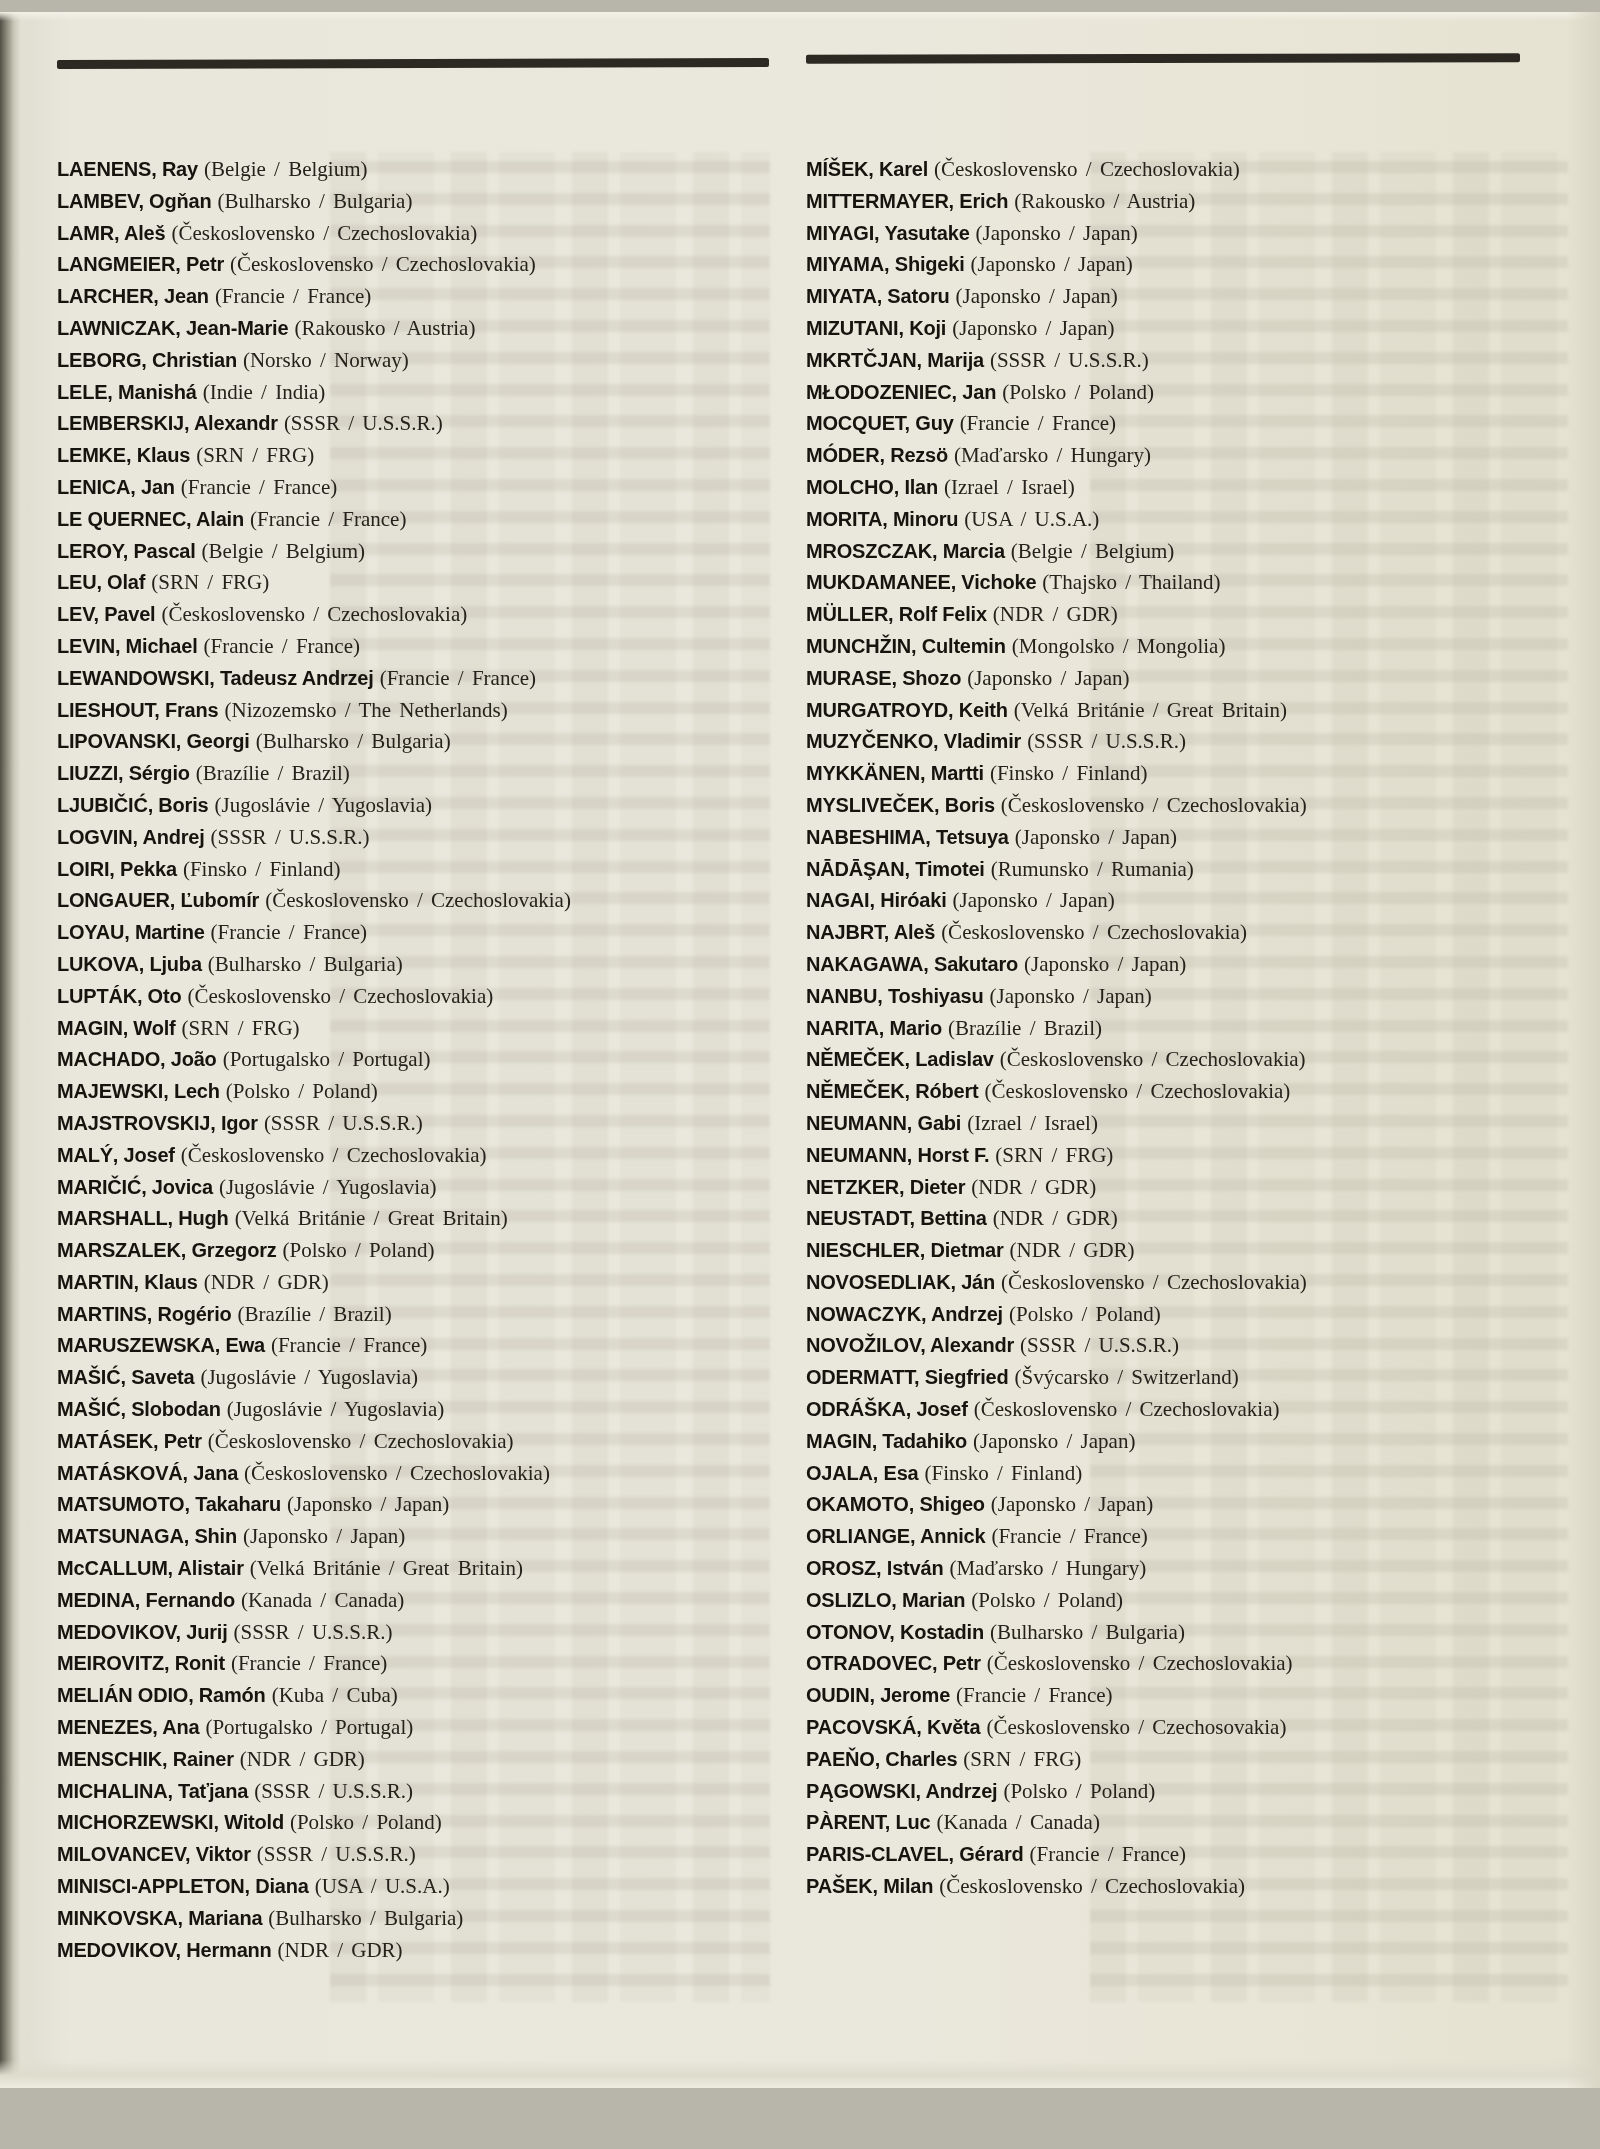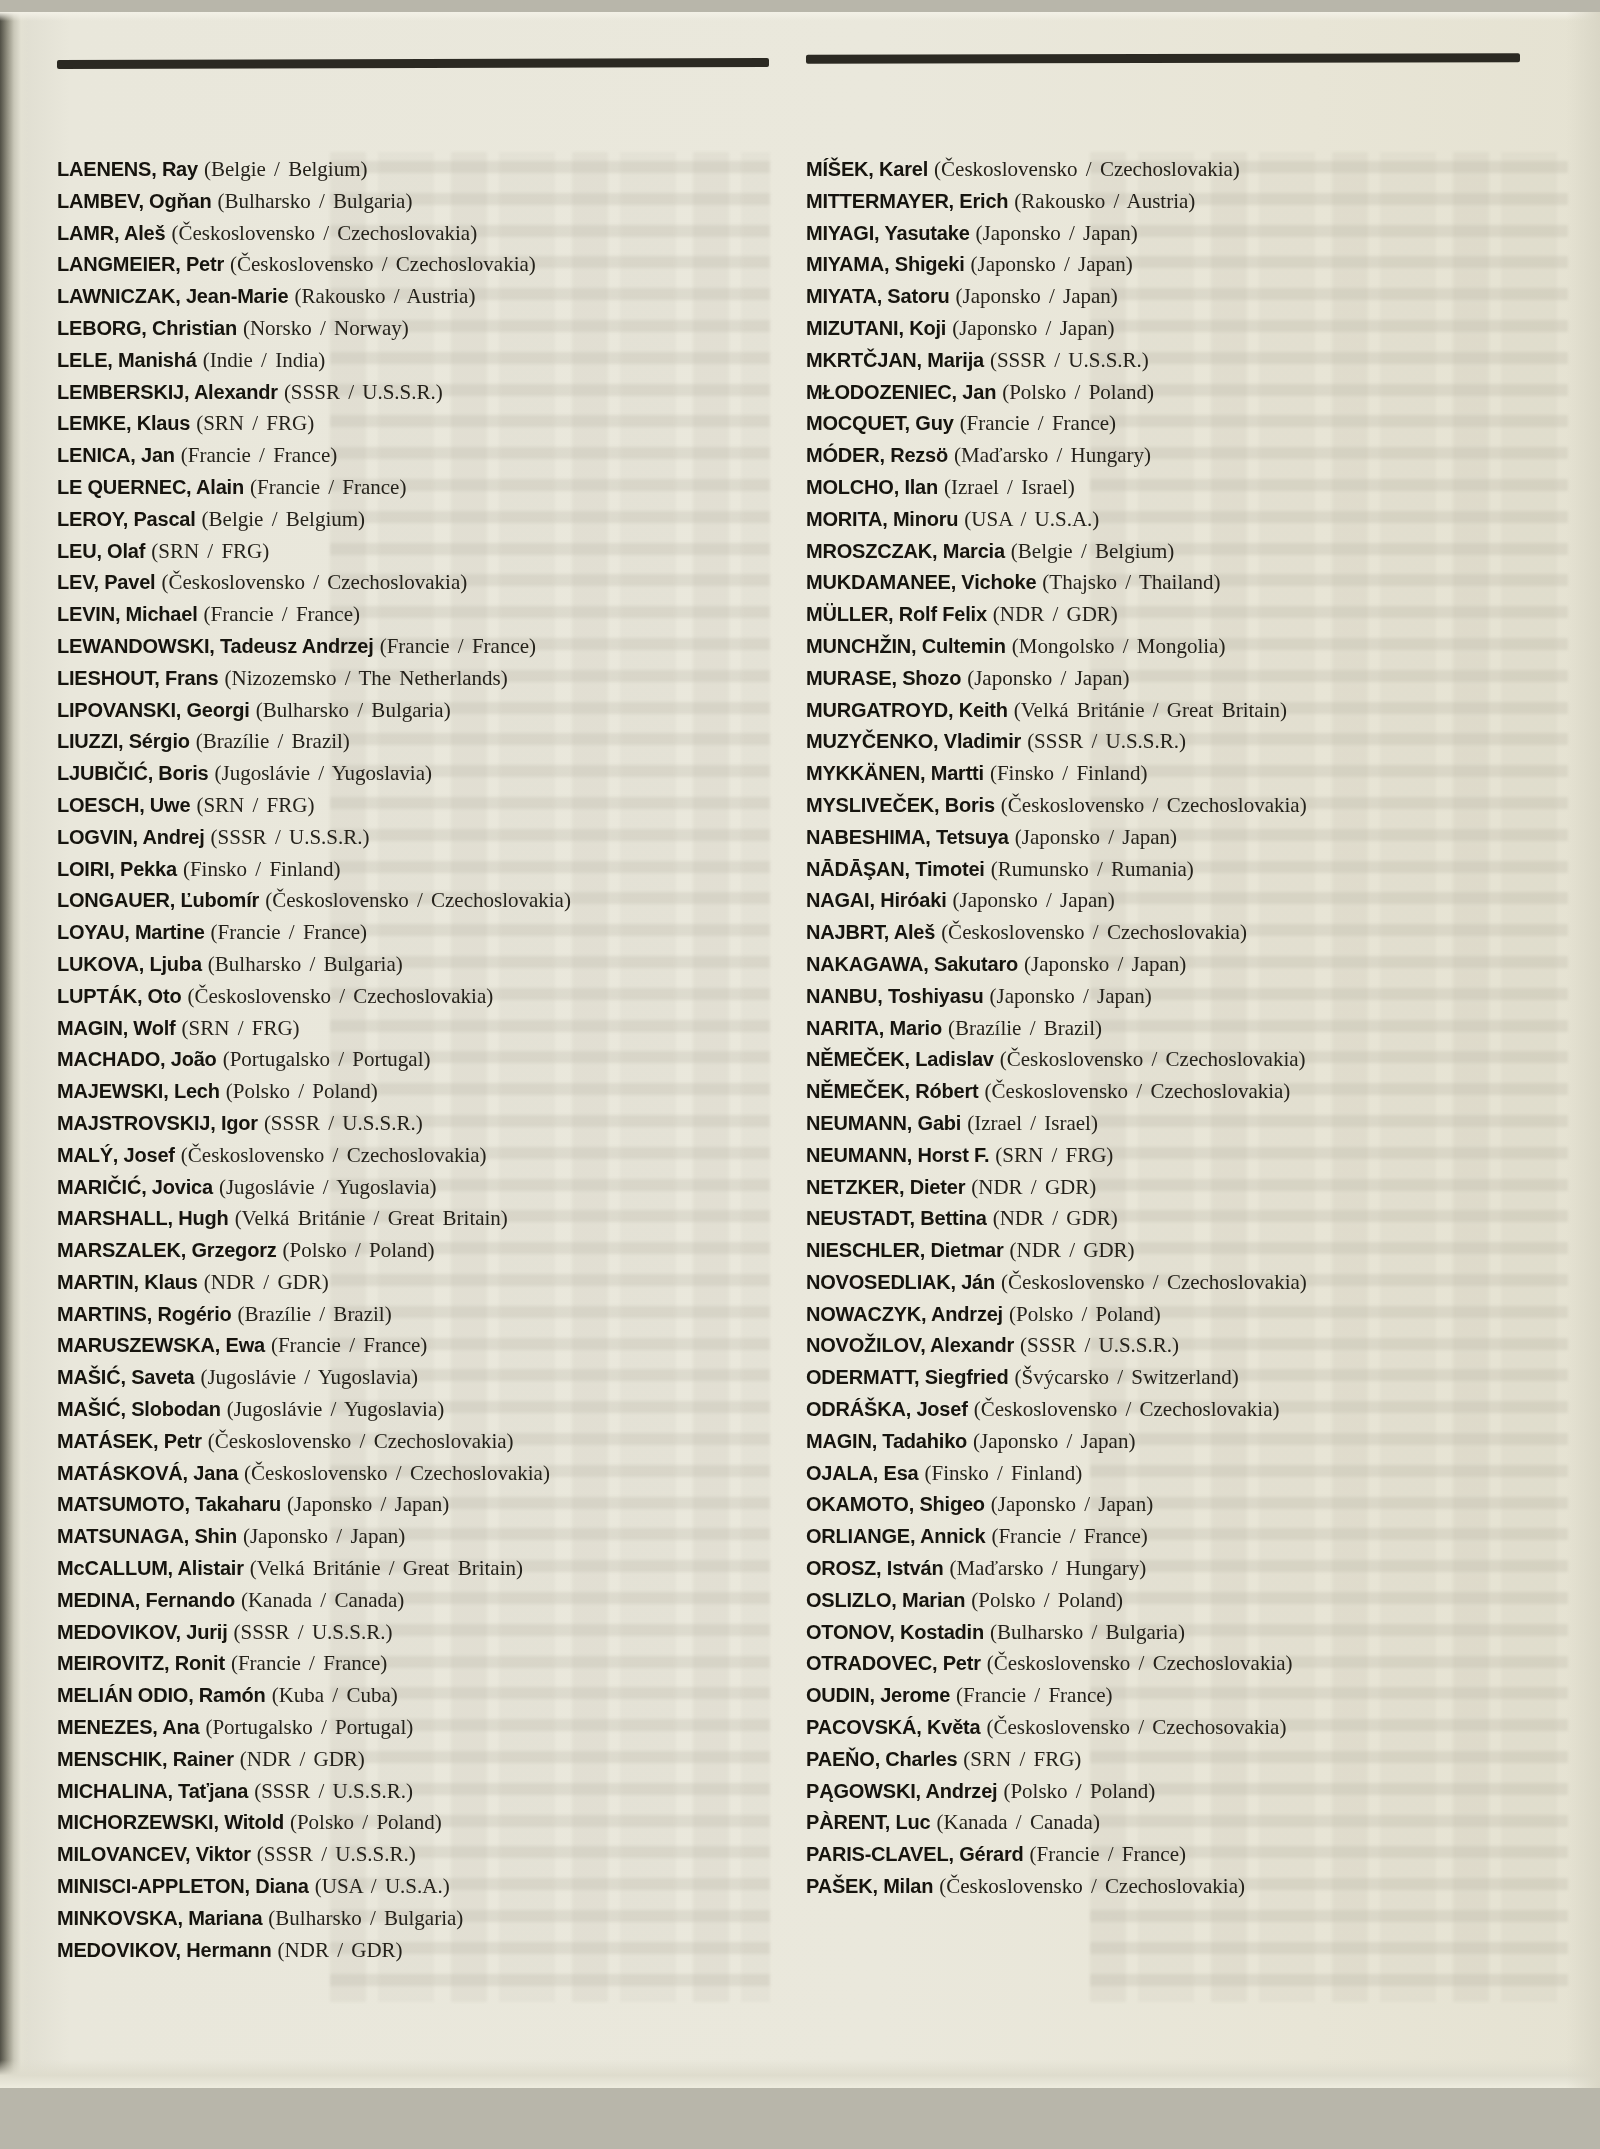--- a/index.html
+++ b/index.html
@@ -68,20 +68,21 @@
 
   <div class="col col-l">
   <div class="entry"><span class="nm">LAENENS, Ray</span><span class="ct">(Belgie / Belgium)</span></div>
 
   <div class="entry"><span class="nm">LAMBEV, Ogňan</span><span class="ct">(Bulharsko / Bulgaria)</span></div>
 
   <div class="entry"><span class="nm">LAMR, Aleš</span><span class="ct">(Československo / Czechoslovakia)</span></div>
 
   <div class="entry"><span class="nm">LANGMEIER, Petr</span><span class="ct">(Československo / Czechoslovakia)</span></div>
 
+  <div class="entry"><span class="nm">LARCHER, Jean</span><span class="ct">(Francie / France)</span></div>
 
   <div class="entry"><span class="nm">LAWNICZAK, Jean-Marie</span><span class="ct">(Rakousko / Austria)</span></div>
 
   <div class="entry"><span class="nm">LEBORG, Christian</span><span class="ct">(Norsko / Norway)</span></div>
 
   <div class="entry"><span class="nm">LELE, Manishá</span><span class="ct">(Indie / India)</span></div>
 
   <div class="entry"><span class="nm">LEMBERSKIJ, Alexandr</span><span class="ct">(SSSR / U.S.S.R.)</span></div>
 
   <div class="entry"><span class="nm">LEMKE, Klaus</span><span class="ct">(SRN / FRG)</span></div>
@@ -101,21 +102,20 @@
   <div class="entry"><span class="nm">LEWANDOWSKI, Tadeusz Andrzej</span><span class="ct">(Francie / France)</span></div>
 
   <div class="entry"><span class="nm">LIESHOUT, Frans</span><span class="ct">(Nizozemsko / The Netherlands)</span></div>
 
   <div class="entry"><span class="nm">LIPOVANSKI, Georgi</span><span class="ct">(Bulharsko / Bulgaria)</span></div>
 
   <div class="entry"><span class="nm">LIUZZI, Sérgio</span><span class="ct">(Brazílie / Brazil)</span></div>
 
   <div class="entry"><span class="nm">LJUBIČIĆ, Boris</span><span class="ct">(Jugoslávie / Yugoslavia)</span></div>
 
-  <div class="entry"><span class="nm">LOESCH, Uwe</span><span class="ct">(SRN / FRG)</span></div>
 
   <div class="entry"><span class="nm">LOGVIN, Andrej</span><span class="ct">(SSSR / U.S.S.R.)</span></div>
 
   <div class="entry"><span class="nm">LOIRI, Pekka</span><span class="ct">(Finsko / Finland)</span></div>
 
   <div class="entry"><span class="nm">LONGAUER, Ľubomír</span><span class="ct">(Československo / Czechoslovakia)</span></div>
 
   <div class="entry"><span class="nm">LOYAU, Martine</span><span class="ct">(Francie / France)</span></div>
 
   <div class="entry"><span class="nm">LUKOVA, Ljuba</span><span class="ct">(Bulharsko / Bulgaria)</span></div>

